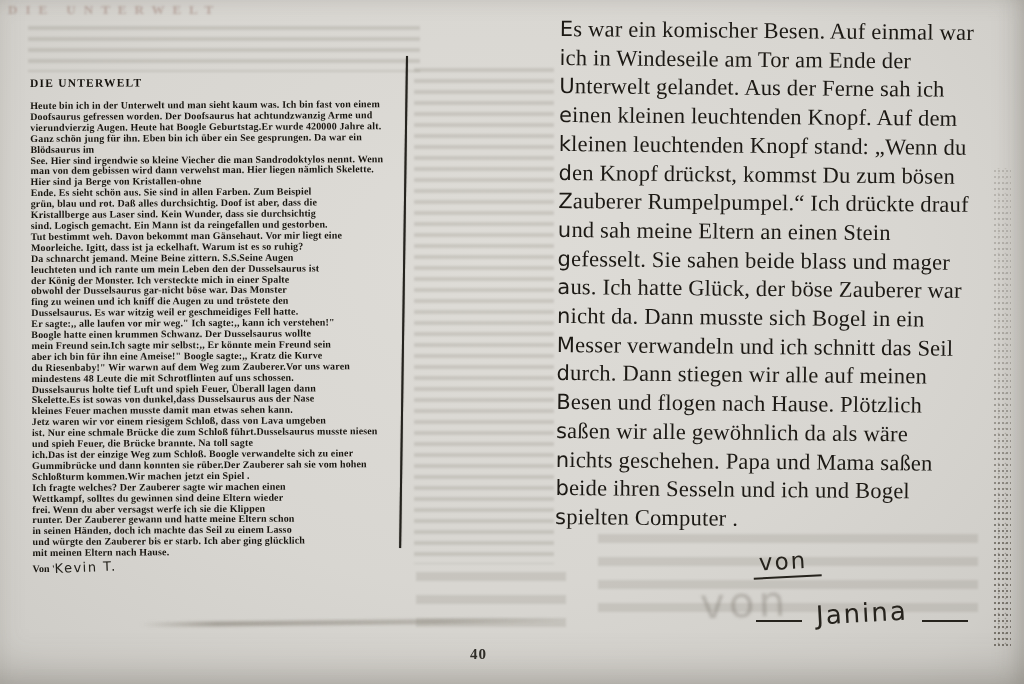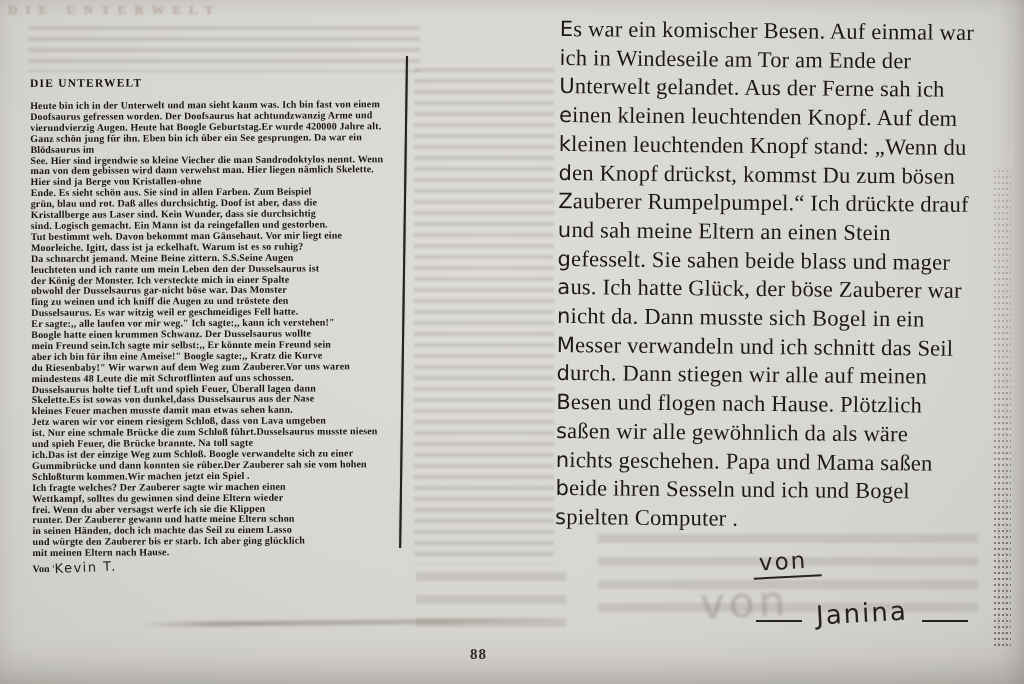--- a/index.html
+++ b/index.html
@@ -135,18 +135,18 @@
       <div class="rc-line">spielten Computer .</div>
     </div>
 
   <div class="sig-von handwriting">von</div>
   <div class="sig-row">
     <span class="sig-dash"></span>
     <span class="sig-name handwriting">Janina</span>
     <span class="sig-dash"></span>
   </div>
 
-  <div class="page-number">88</div>
+  <div class="page-number">40</div>
   <div class="smudge"></div>
   <div class="edge-noise"></div>
   <div class="vignette"></div>
 
 </div>
 
 </body></html>

